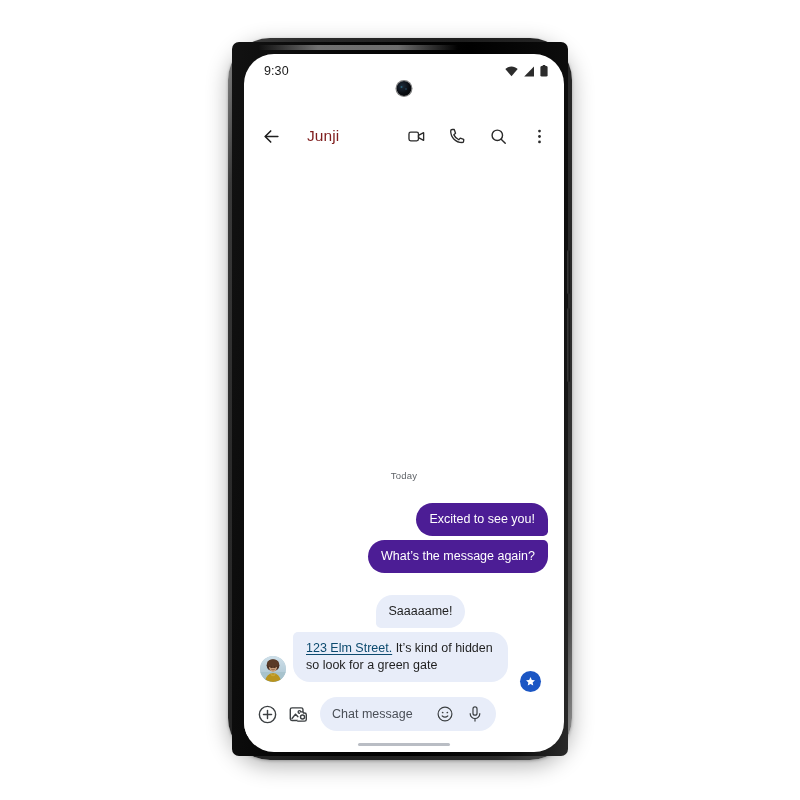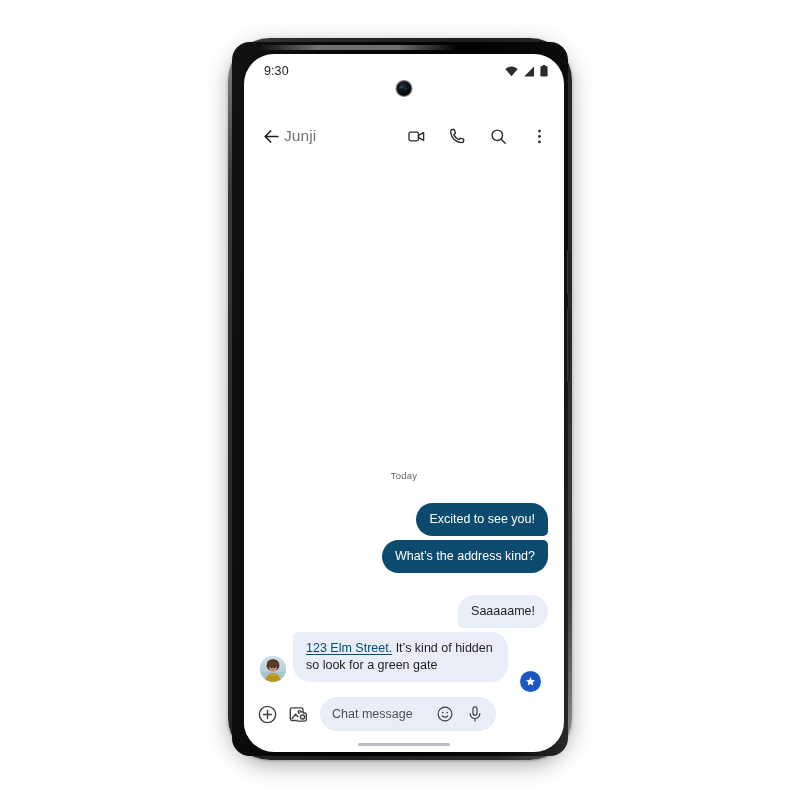--- a/index.html
+++ b/index.html
@@ -29,21 +29,21 @@
     border-radius: 42px;
     background: linear-gradient(100deg, #8e8e8e 0%, #3a3a3a 6%, #2b2b2b 16%, #1d1d1d 50%, #2b2b2b 84%, #474747 94%, #9a9a9a 100%);
     box-shadow: 0 6px 22px rgba(0,0,0,0.30), 0 1px 3px rgba(0,0,0,0.25);
   }
   .phone-frame-inner {
     position: absolute;
     left: 4px;
     top: 4px;
     right: 4px;
     bottom: 4px;
-    border-radius: 18px;
+    border-radius: 7px;
     background: linear-gradient(95deg, #121212 0%, #080808 25%, #000000 60%, #0e0e0e 88%, #2a2a2a 100%);
   }
   .phone-screen {
     position: absolute;
     left: 12px;
     top: 12px;
     width: 320px;
     height: 698px;
     border-radius: 30px;
     background: #ffffff;
@@ -145,23 +145,23 @@
     display: flex;
     align-items: center;
   }
   .back-btn {
     margin-left: 14px;
     width: 26px; height: 26px;
     display: flex; align-items: center; justify-content: center;
     cursor: pointer;
   }
   .convo-title {
-    margin-left: 0;
+    margin-left: 23px;
     font-size: 15.5px;
-    color: #737373;
+    color: #7f1d1d;
     letter-spacing: 0.1px;
   }
   .app-bar-actions {
     margin-left: auto;
     display: flex;
     align-items: center;
     gap: 21px;
     margin-right: 15px;
   }
   .bar-icon { width: 20px; height: 20px; display: flex; align-items: center; justify-content: center; cursor: pointer; }
@@ -185,32 +185,32 @@
     color: #5f6368;
     margin-bottom: 22px;
     letter-spacing: 0.2px;
   }
   .msg-row {
     display: flex;
     padding: 0 16px;
     margin-bottom: 4px;
   }
   .msg-row.out { justify-content: flex-end; }
-  .msg-row.in  { justify-content: flex-end; }
+  .msg-row.in  { justify-content: center; }
 
   .bubble {
     max-width: 215px;
     padding: 8px 13px;
     font-size: 12.5px;
     line-height: 17px;
     box-sizing: border-box;
     word-wrap: break-word;
   }
   .bubble.sent {
-    background: #0c4a6e;
+    background: #4c1d95;
     color: #ffffff;
     border-radius: 17px 17px 5px 17px;
   }
   .bubble.sent.first { border-radius: 17px 17px 5px 17px; }
   .bubble.sent.last  { border-radius: 17px 5px 17px 17px; }
   .bubble.recv {
     background: #e8edf9;
     color: #1f1f1f;
     border-radius: 17px 17px 17px 5px;
   }
@@ -391,21 +391,21 @@
 
         <div class="thread">
 
           <div class="day-divider">Today</div>
 
           <div class="msg-row out">
             <div class="bubble sent first">Excited to see you!</div>
           </div>
 
           <div class="msg-row out" style="margin-bottom:22px;">
-            <div class="bubble sent last">What’s the address kind?</div>
+            <div class="bubble sent last">What’s the message again?</div>
           </div>
 
           <div class="msg-row in" style="padding-left:49px;">
             <div class="bubble recv first">Saaaaame!</div>
           </div>
 
           <div class="avatar-row">
             <div class="avatar">
               <svg width="26" height="26" viewBox="0 0 26 26">
                 <defs>

